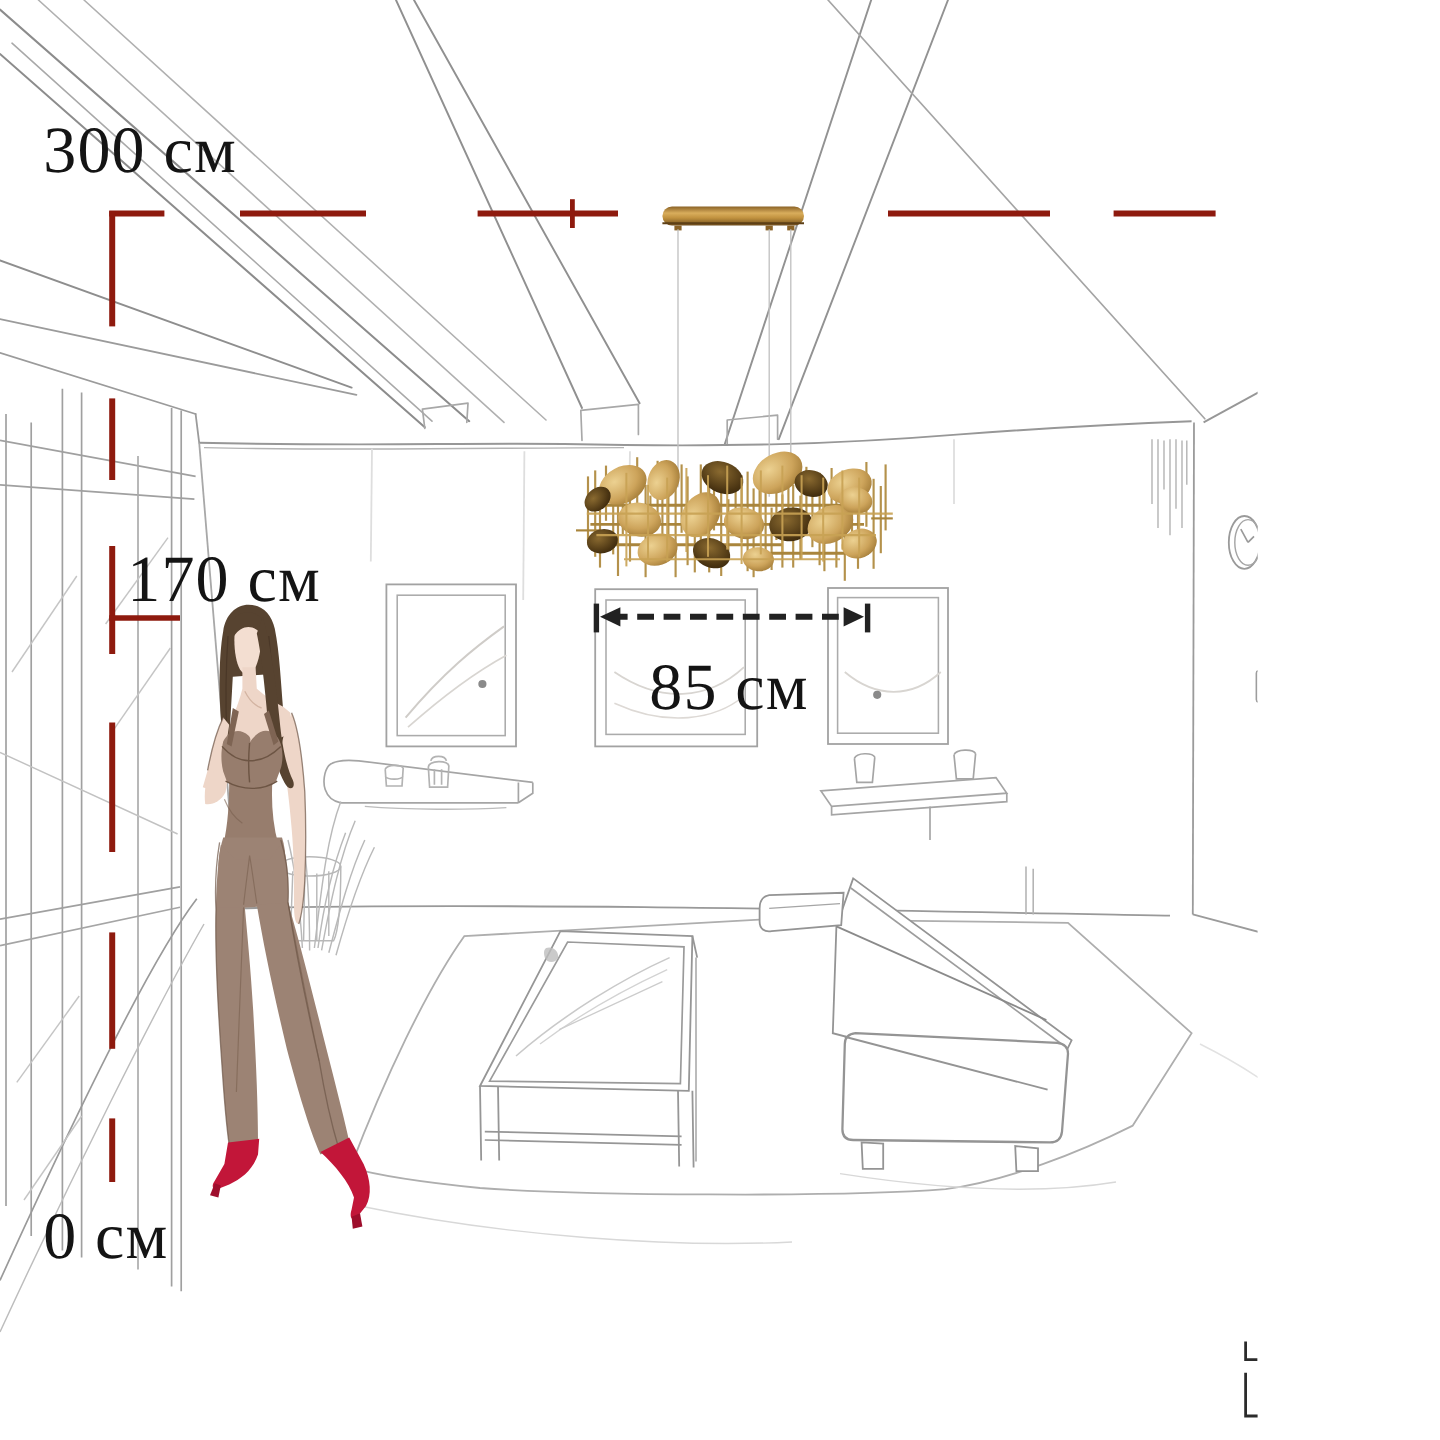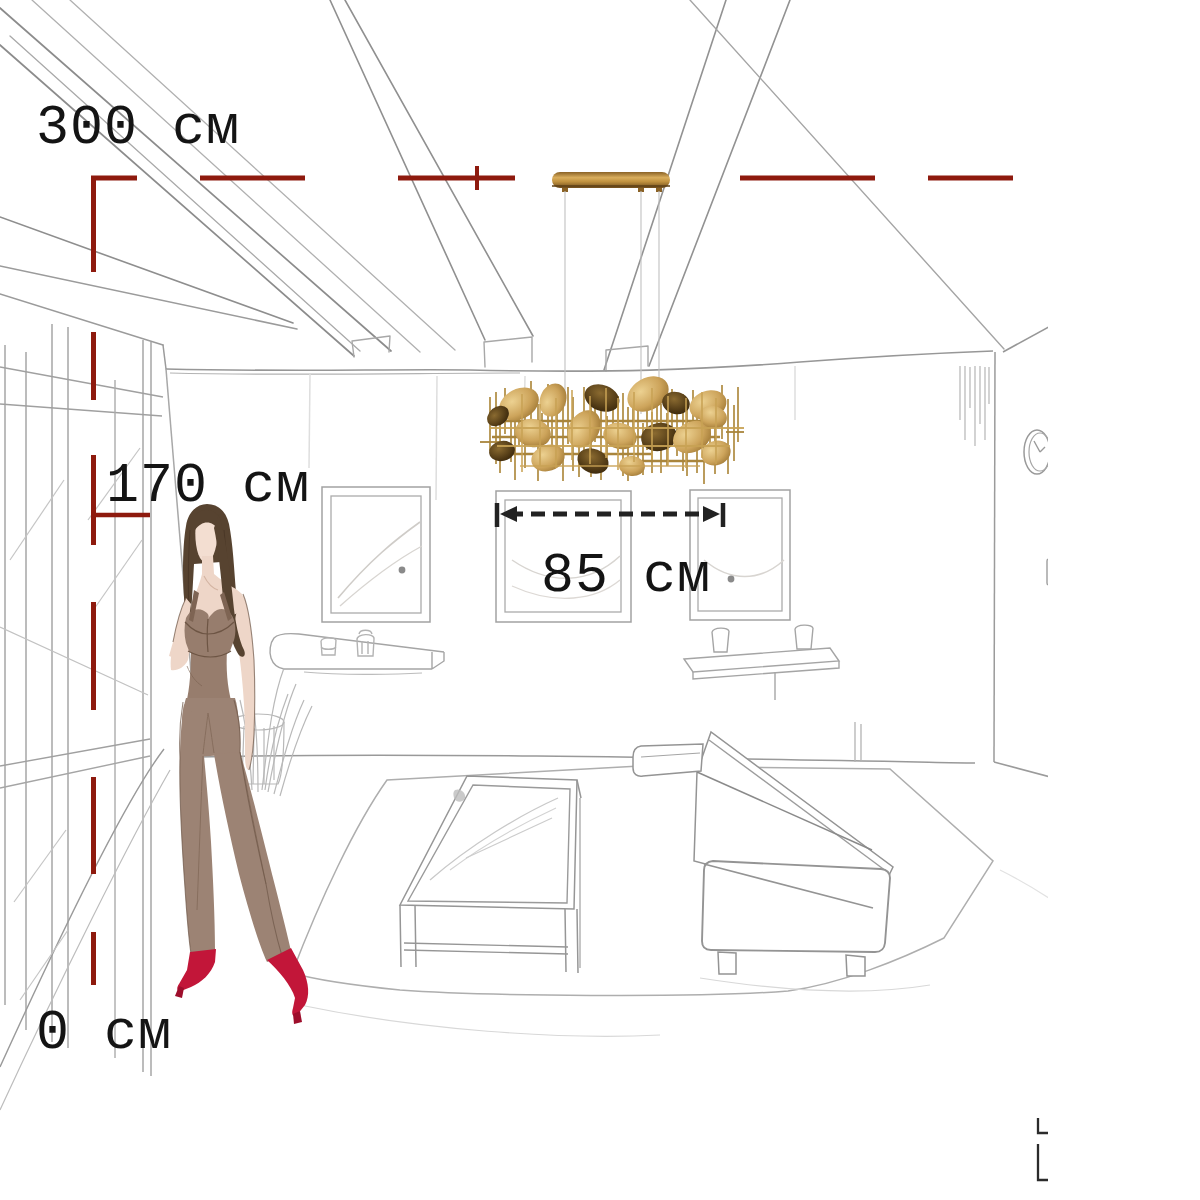--- a/index.html
+++ b/index.html
@@ -1,16 +1,16 @@
 <!DOCTYPE html>
 <html><head>
 <meta charset="utf-8">
 <style>
 html,body{margin:0;padding:0;background:#fff;}
-#stage{position:relative;width:1048px;height:1200px;overflow:hidden;font-family:Liberation Mono, monospace;}
+#stage{position:relative;width:1048px;height:1200px;overflow:hidden;font-family:Liberation Serif, serif;}
 svg{display:block;}
 </style>
 </head>
 <body>
 <div id="stage">
 <svg width="1200" height="1200" viewBox="0 0 1200 1200">
 <defs>
 <linearGradient id="gCanopy" x1="0" y1="0" x2="0" y2="1">
 <stop offset="0" stop-color="#8a6226"></stop>
           <stop offset="0.35" stop-color="#d9ad5c"></stop>

